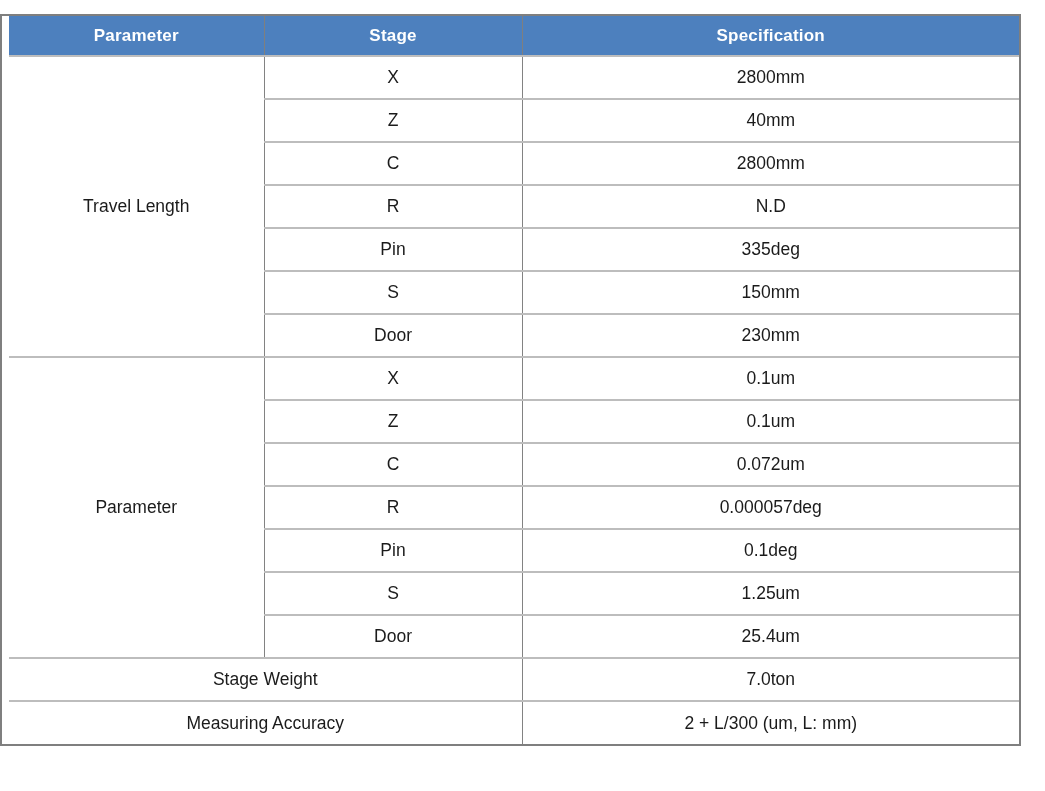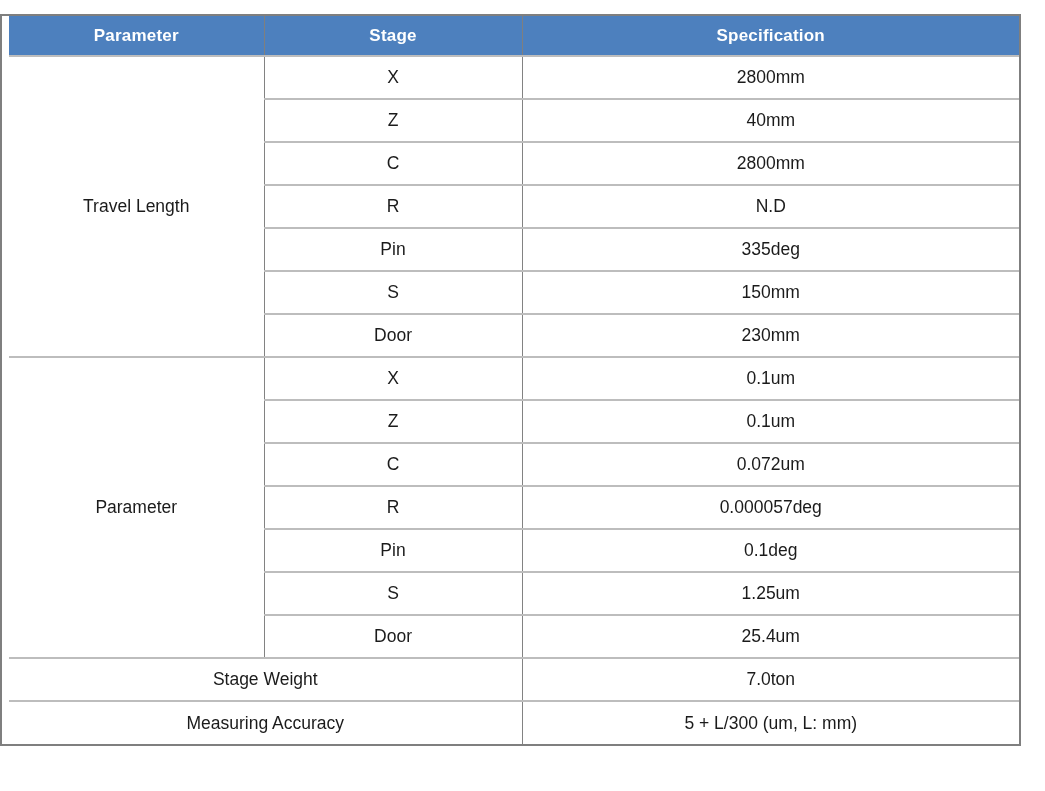--- a/index.html
+++ b/index.html
@@ -141,18 +141,18 @@
           <td class="v">Door</td>
           <td class="v">25.4um</td>
         </tr>
 
         <tr>
           <td colspan="2">Stage Weight</td>
           <td class="v">7.0ton</td>
         </tr>
         <tr>
           <td colspan="2">Measuring Accuracy</td>
-          <td class="v">5 + L/300 (um, L: mm)</td>
+          <td class="v">2 + L/300 (um, L: mm)</td>
         </tr>
       </tbody>
     </table>
   </div>
 </div>
 
 </body></html>

